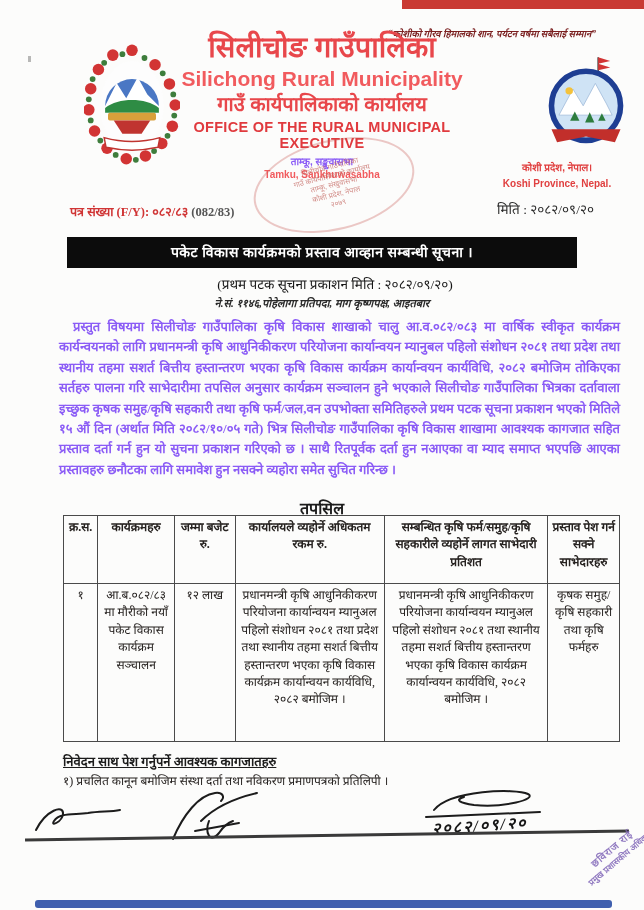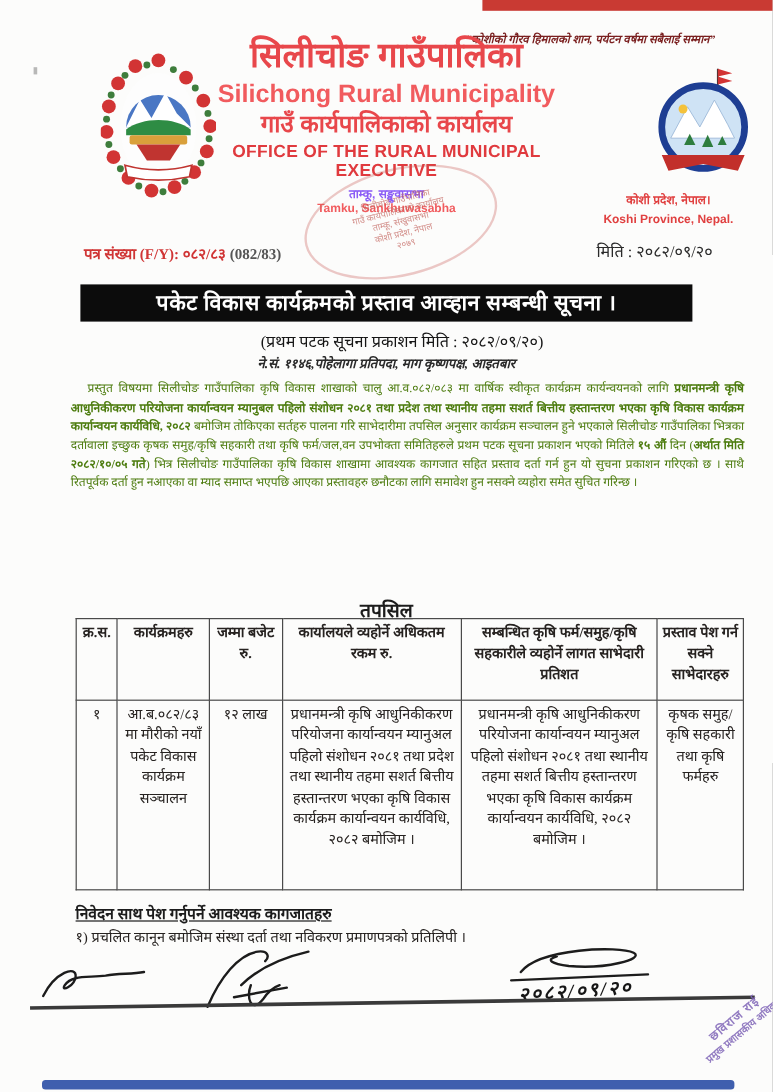--- a/index.html
+++ b/index.html
@@ -24,25 +24,25 @@
   #right-emblem{left:544px;top:55px;width:84px;height:96px;}
   
   #round-stamp{left:252px;top:140px;width:160px;height:86px;transform:rotate(-14deg);border:2px solid rgba(200,90,85,.45);border-radius:50%;opacity:.72;display:flex;flex-direction:column;justify-content:center;align-items:center;color:#c2625c;text-align:center;line-height:1.25;}
   #round-stamp div{font-size:7.5px;}
   
   #province{left:492px;top:160px;width:130px;text-align:center;color:#e04040;font-size:10px;font-weight:bold;line-height:1.55;font-family:"Liberation Sans",sans-serif;}
   #ref-line{left:70px;top:203px;font-size:12.5px;font-weight:bold;color:#d03535;}
   #ref-line .suffix{color:#555;}
   #date-line{left:497px;top:200px;font-size:13.5px;color:#2a2a2a;}
   
-  #banner{left:67px;top:237px;width:510px;height:31px;background:#0c0c0c;color:#ffffff;font-size:18px;font-weight:bold;text-align:center;line-height:31px;letter-spacing:.5px;}
+  #banner{left:67px;top:237px;width:510px;height:31px;background:#0c0c0c;color:#ffffff;font-size:14px;font-weight:bold;text-align:center;line-height:31px;letter-spacing:.5px;}
   #pub-line{left:0;top:275px;width:644px;text-align:center;font-size:13.5px;color:#161616;padding-left:13px;}
   #calendar-line{left:0;top:295px;width:644px;text-align:center;font-size:11px;font-weight:bold;font-style:italic;color:#2a2a2a;}
   
-  #notice-body{left:59px;top:317px;width:561px;font-size:10px;line-height:1.57;text-align:justify;text-indent:14px;color:#4d7c0f;}
+  #notice-body{left:59px;top:317px;width:561px;font-size:13px;line-height:1.57;text-align:justify;text-indent:14px;color:#8b5cf6;font-weight:bold;}
   #tapasil{left:0;top:497px;width:644px;text-align:center;font-size:16px;font-weight:bold;text-decoration:underline;color:#1c1c1c;}
   
   #notice-table{left:63px;top:515px;width:557px;border-collapse:collapse;font-size:12px;line-height:1.45;color:#262220;}
   #notice-table th,#notice-table td{border:1.2px solid #4a4a4a;vertical-align:top;text-align:center;padding:3px 4px;}
   #notice-table th{font-weight:600;}
   #notice-table thead tr{height:68px;}
   #notice-table tbody tr{height:158px;}
   .cw0{width:34px}.cw1{width:76px}.cw2{width:60px}.cw3{width:148px}.cw4{width:162px}.cw5{width:71px}
   
   #docs-heading{left:63px;top:752px;font-size:13px;font-weight:bold;text-decoration:underline;color:#1c1c1c;}

